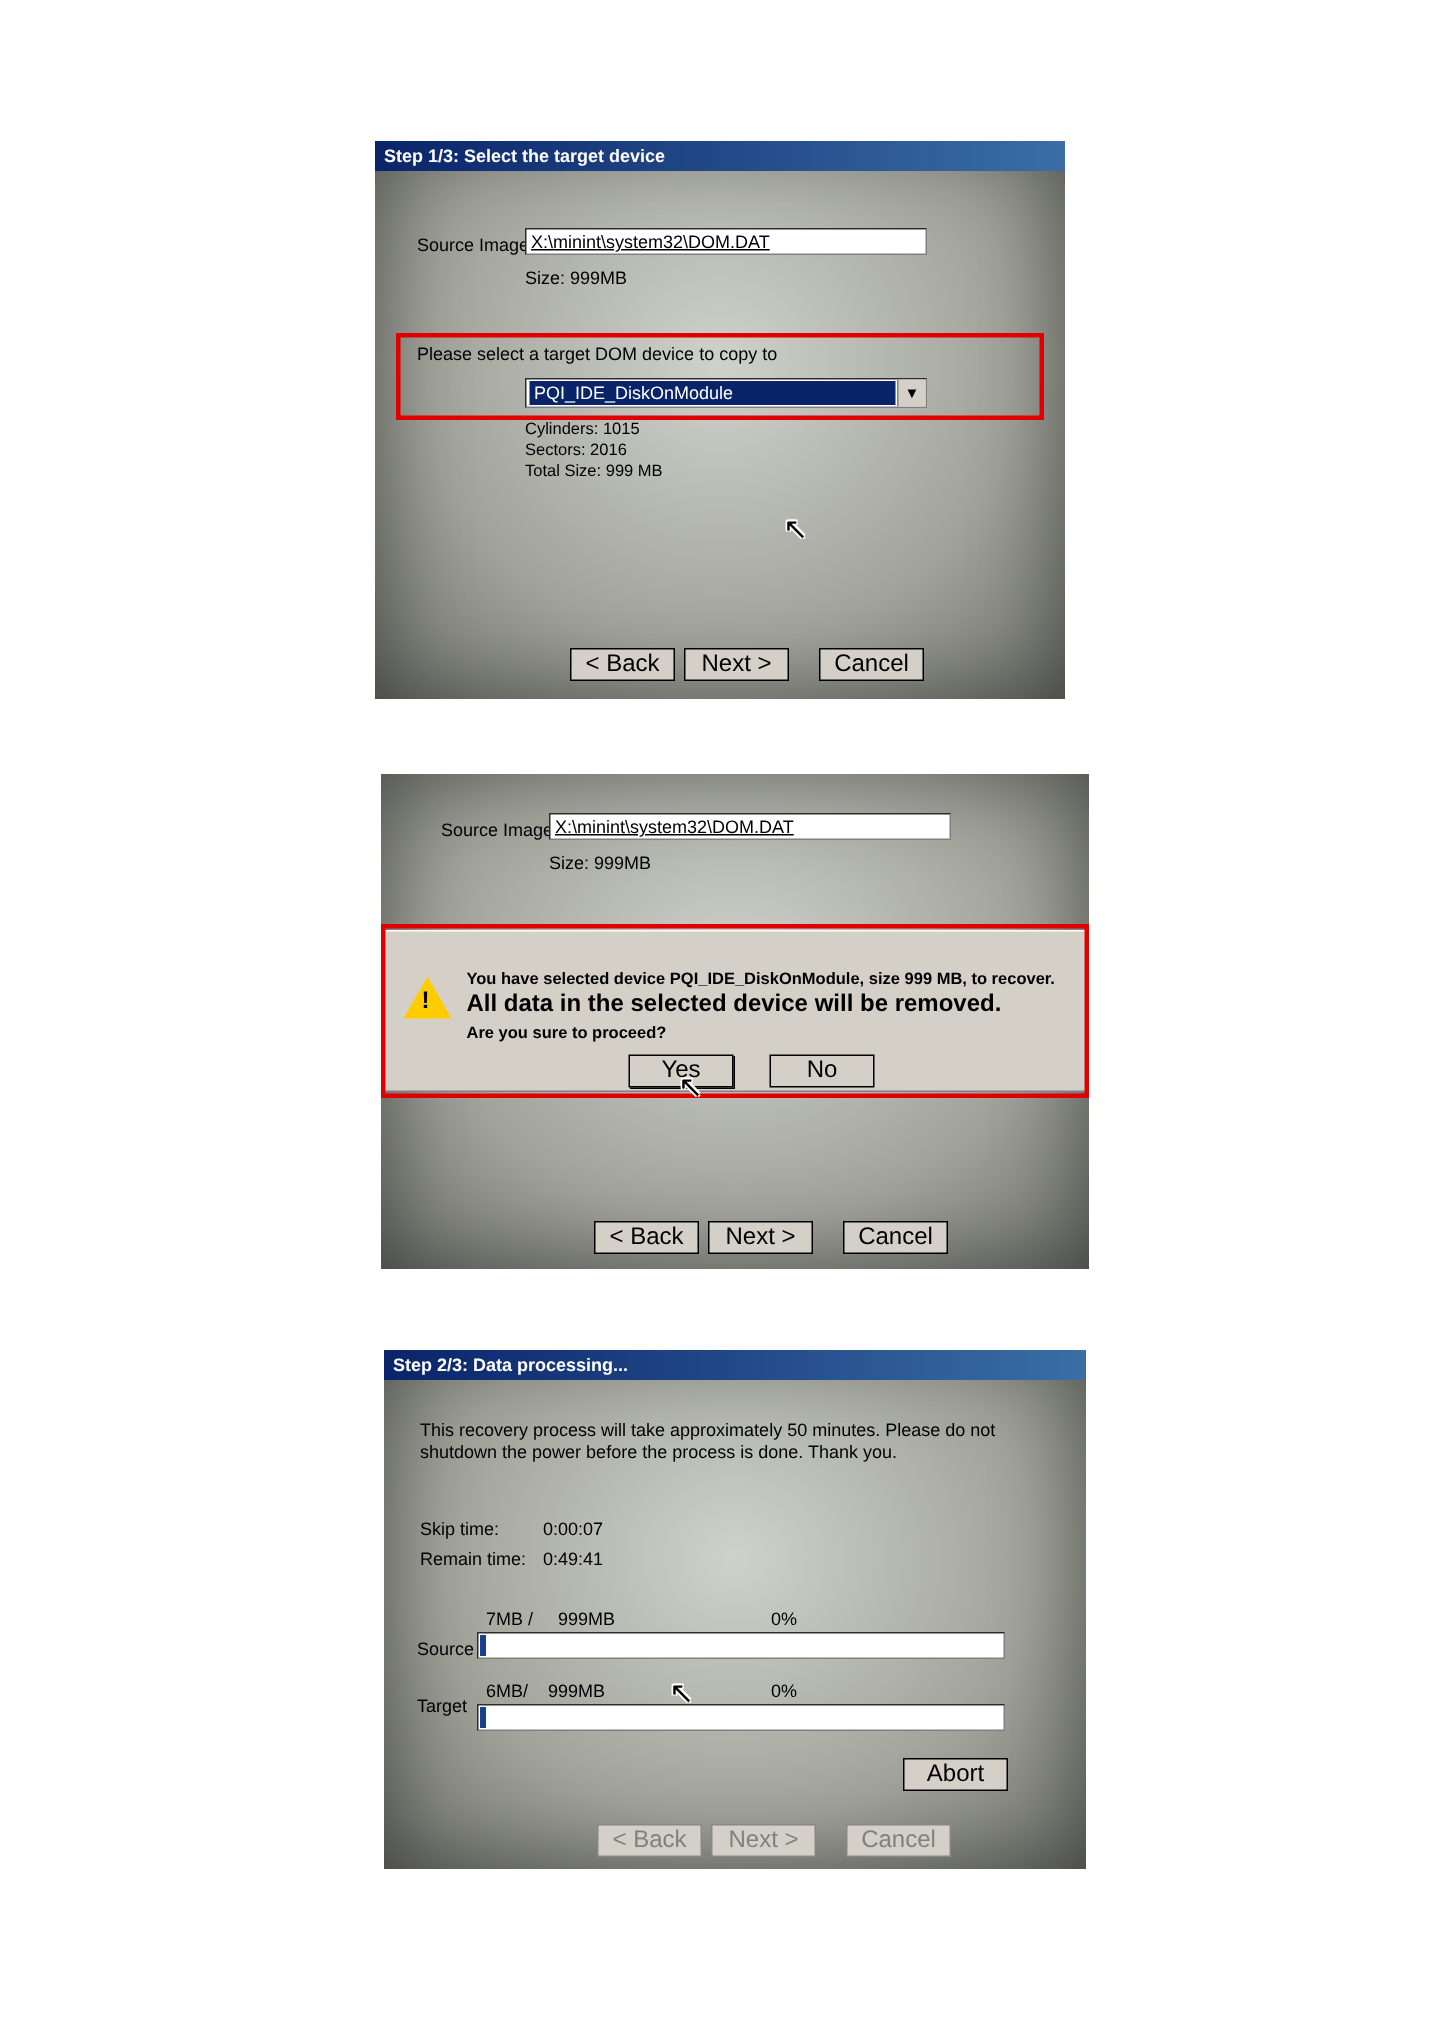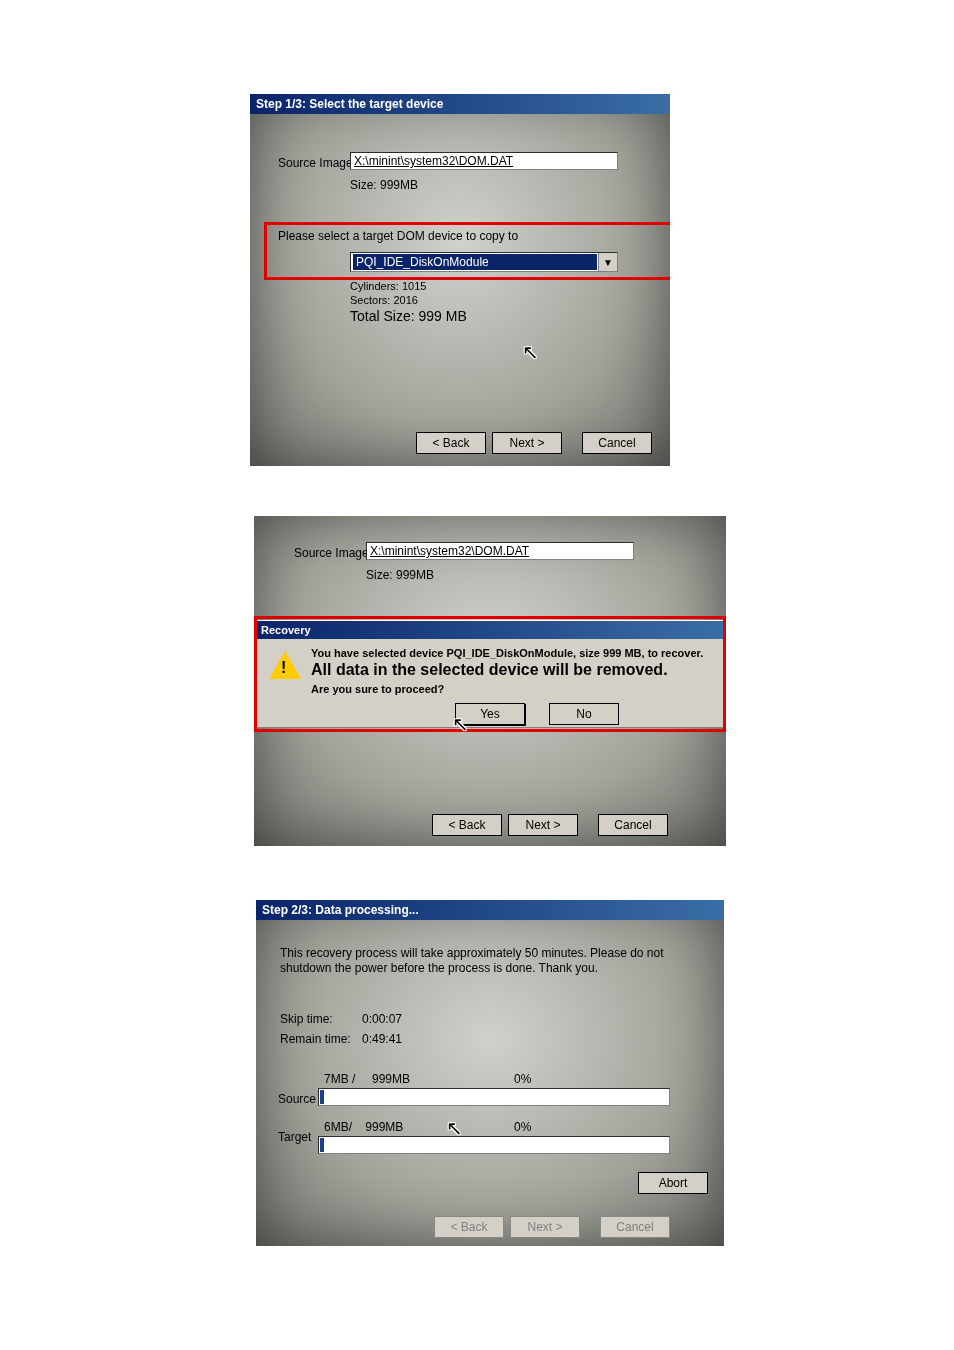--- a/index.html
+++ b/index.html
@@ -12,21 +12,21 @@
     font-size: 12px;
     color: #000;
   }
   .shot {
     position: absolute;
     background: radial-gradient(ellipse at 50% 40%, #cfd2cb 0%, #a1a39b 60%, #6e706a 100%);
     box-shadow: inset 0 0 60px rgba(0,0,0,0.4);
     overflow: hidden;
   }
   
-  #shot1 { left: 250px; top: 94px;  width: 420px; height: 372px; }
+  #shot1 { left: 250px; top: 94px;  width: 460px; height: 372px; }
   
   #shot2 { left: 254px; top: 516px; width: 472px; height: 330px; }
   
   #shot3 { left: 256px; top: 900px; width: 468px; height: 346px; }
 
   .titlebar {
     position: absolute;
     left: 0; right: 0; top: 0;
     height: 20px;
     background: linear-gradient(to right, #0a246a, #3a6ea5);
@@ -87,25 +87,24 @@
     box-sizing: border-box;
     pointer-events: none;
   }
 
   .btn {
     position: absolute;
     height: 22px;
     background: #d4d0c8;
     border: 1px solid #000;
     box-sizing: border-box;
-    font-size: 12px;
+    font-size: 16px;
     line-height: 20px;
     text-align: center;
     color: #000;
-    margin-left: 36px;
   }
   .btn.disabled {
     color: #808080;
     border-color: #888;
   }
   .btn.shadow {
     box-shadow: 1px 1px 0 #000;
   }
 
   
@@ -171,37 +170,36 @@
 
   <div class="dropdown" style="left:100px; top:158px; width:268px;padding-left:29px;">
     <div class="sel">PQI_IDE_DiskOnModule</div>
     <div class="arrow">▼</div>
   </div>
 
   <div class="redbox" style="left:14px; top:128px; width:432px; height:58px;"></div>
 
   <div class="label" style="left:100px; top:186px; font-size:11px;">Cylinders: 1015</div>
   <div class="label" style="left:100px; top:200px; font-size:11px;">Sectors: 2016</div>
-  <div class="label" style="left:100px; top:214px; font-size:14px;">Total Size: 999 MB</div>
+  <div class="label" style="left:100px; top:214px; font-size:11px;">Total Size: 999 MB</div>
 
   <div class="cursor" style="left:272px; top:246px;">↖</div>
 
   <div class="btn" style="left:130px; top:338px; width:70px;">&lt; Back</div>
   <div class="btn" style="left:206px; top:338px; width:70px;">Next &gt;</div>
   <div class="btn" style="left:296px; top:338px; width:70px;">Cancel</div>
 </div>
 
 <div id="shot2" class="shot">
 
   <div class="label" style="left:40px; top:30px;">Source Image</div>
   <div class="textbox" style="left:112px; top:26px; width:268px;">X:\minint\system32\DOM.DAT</div>
   <div class="label" style="left:112px; top:52px;">Size: 999MB</div>
 
   <div class="dlg" style="left:0px; top:104px; width:472px; height:108px;">
-    <div class="titlebar">Recovery</div>
 
     <div class="warn-icon" style="left:14px; top:30px;"></div>
 
     <div class="label" style="left:56px; top:26px; width:410px; font-weight:bold; font-size:11px;">You have selected device PQI_IDE_DiskOnModule, size 999 MB, to recover.</div>
     <div class="label" style="left:56px; top:40px; width:410px; font-weight:bold; font-size:16px;">All data in the selected device will be removed.</div>
     <div class="label" style="left:56px; top:62px; width:410px; font-weight:bold; font-size:11px;">Are you sure to proceed?</div>
 
     <div class="btn shadow" style="left:164px; top:82px; width:70px;">Yes</div>
     <div class="btn" style="left:258px; top:82px; width:70px;">No</div>
   </div>

